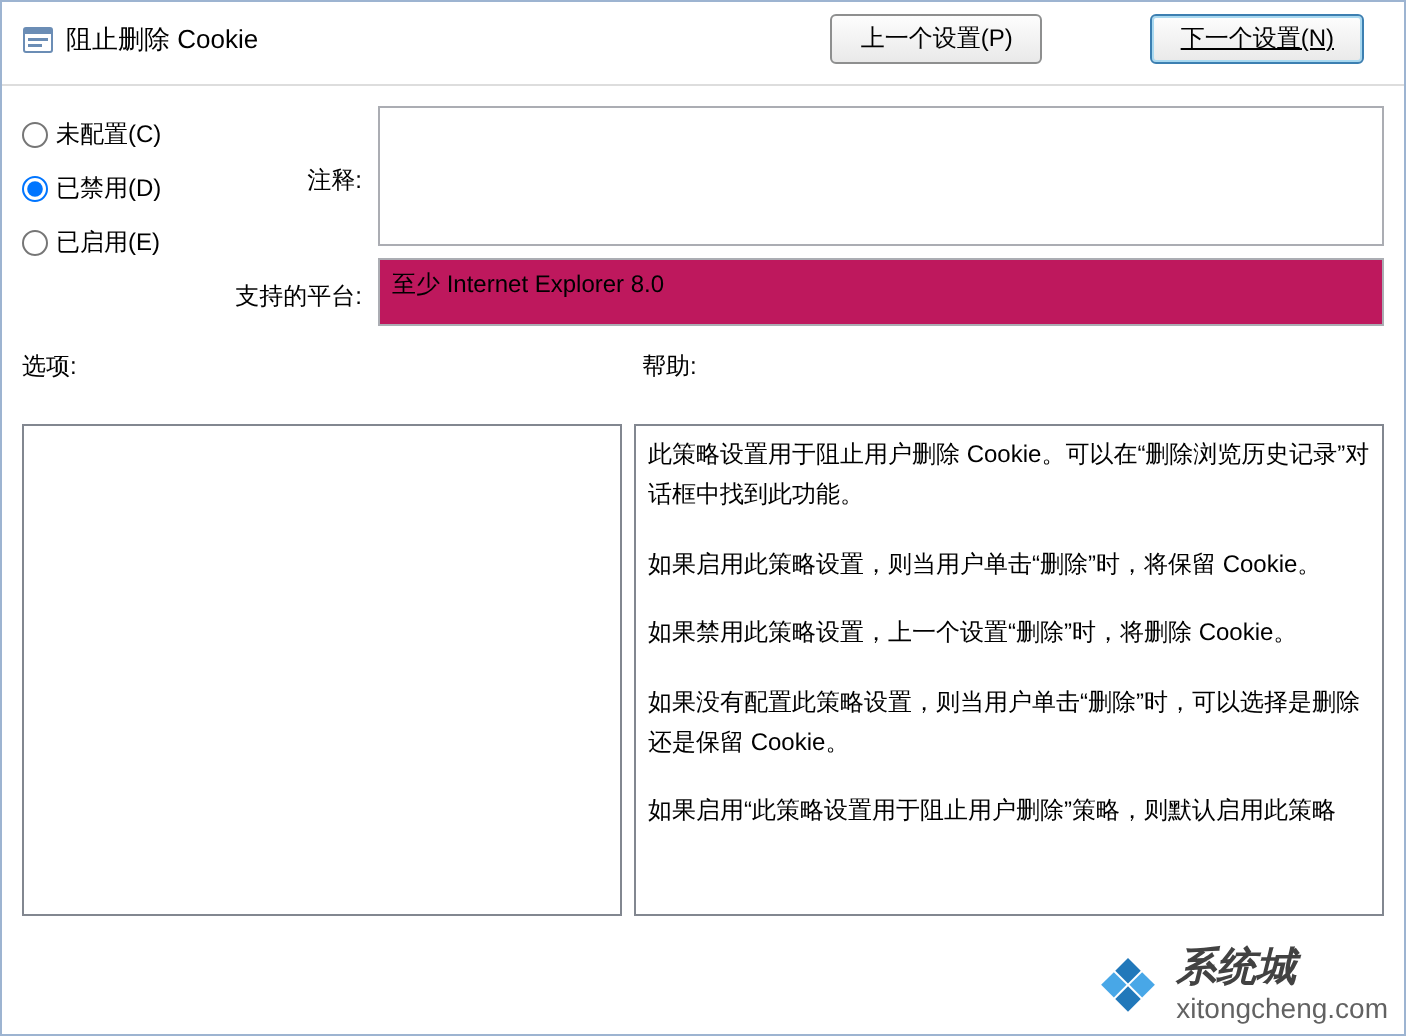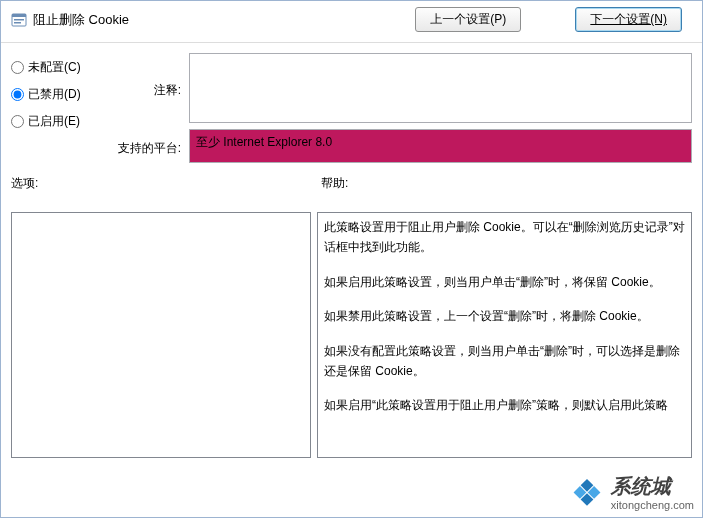--- a/index.html
+++ b/index.html
@@ -107,21 +107,21 @@
     position: absolute;
     right: 8px; bottom: 6px;
     display: flex; align-items: flex-end; gap: 6px;
     font-size: 20px;
     font-weight: bold;
     font-style: italic;
     color: #333;
     opacity: 0.92;
     pointer-events: none;
   }
-  .watermark .sub { font-size: 11px; font-weight: normal; font-style: normal; color: #555; display:block; line-height:1;}
+  .watermark .sub { font-size: 14px; font-weight: normal; font-style: normal; color: #555; display:block; line-height:1;}
   .wm-text { display:flex; flex-direction:column; }
 </style>
 </head>
 <body>
 
 <div class="header-row">
   <div class="title-wrap">
     <span class="title-icon">
       <svg viewBox="0 0 16 16" width="16" height="16">
         <rect x="1" y="2" width="14" height="12" rx="1" fill="#fff" stroke="#6b8db5"></rect>

